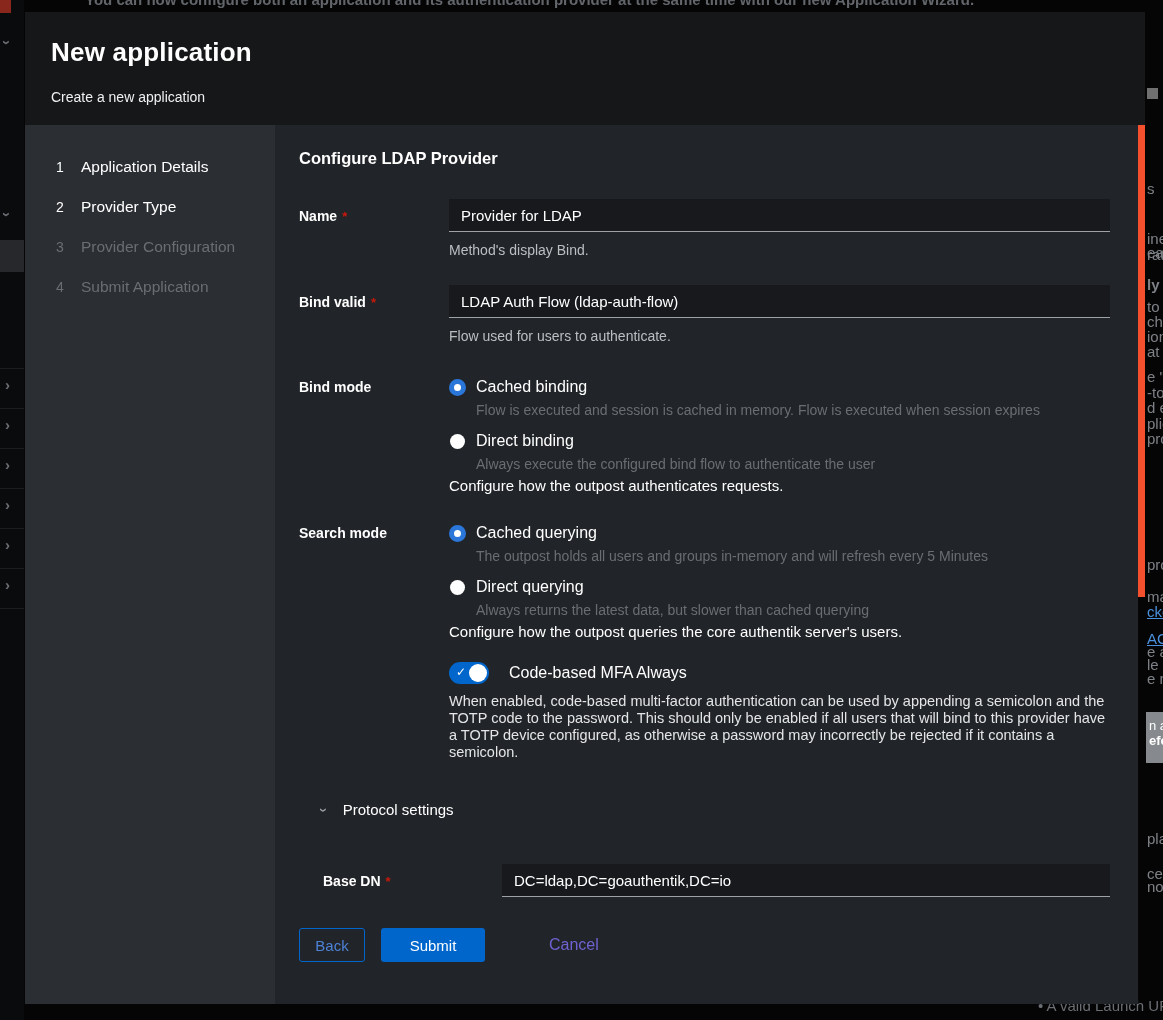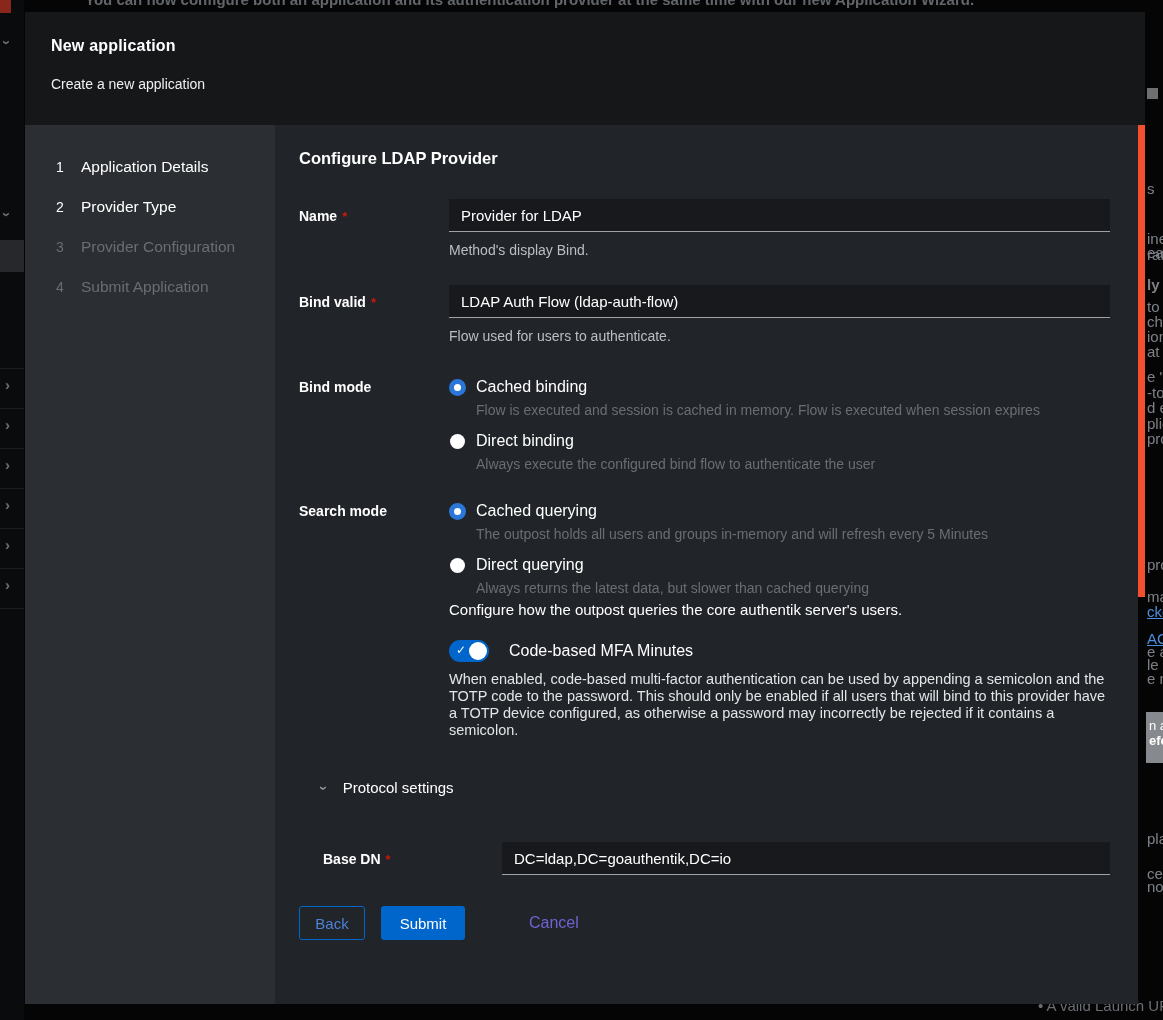--- a/index.html
+++ b/index.html
@@ -33,21 +33,21 @@
     position:absolute; left:1146px; top:712px; width:17px; height:51px; z-index:1;
     background:#86898d; color:#fff; font-size:13px; padding:6px 0 0 3px; line-height:15px;
     white-space:nowrap; overflow:visible;
   }
   .edge-box .b { font-weight:700; }
   .bg-bullet { position:absolute; left:1038px; top:997px; z-index:1; font-size:15px; color:#6a6e73; white-space:nowrap; }
 
   
   .modal { position:absolute; left:25px; top:12px; width:1113px; height:992px; z-index:2; display:flex; flex-direction:column; }
   .modal-header { width:1120px; height:113px; background:#161719; padding:25px 0 0 26px; flex:none; }
-  .modal-title { font-size:16px; font-weight:700; letter-spacing:.2px; }
+  .modal-title { font-size:26px; font-weight:700; letter-spacing:.2px; }
   .modal-subtitle { margin-top:21px; font-size:14px; color:#f0f0f0; }
   .modal-body { flex:1; display:flex; width:1113px; }
 
   
   .steps { width:250px; background:#2b2e33; padding-top:24px; flex:none; }
   .step { display:flex; align-items:baseline; padding:9px 0 9px 31px; margin-bottom:4px; font-size:15.5px; cursor:pointer; }
   .step .num { width:25px; font-size:14px; }
   .step.on   { color:#fff; }
   .step.off  { color:#6a6e73; cursor:default; }
 
@@ -91,21 +91,21 @@
   .proto-head { display:flex; align-items:center; gap:16px; margin:0 0 46px 23px; cursor:pointer; }
   .proto-chev { color:#9a9da0; font-size:14px; font-weight:700; transform:rotate(90deg); display:inline-block; }
   .proto-label { font-size:15px; color:#fff; }
 
   .frow.sub { grid-template-columns:203px 1fr; }
   .frow.sub .flabel { padding-left:24px; }
 
   .footer { display:flex; align-items:center; margin-top:31px; }
   .btn { height:34px; border-radius:3px; font-size:15px; font-family:inherit; cursor:pointer; }
   .btn-back { width:66px; background:transparent; border:1px solid #0066cc; color:#4d82d6; margin-right:16px; }
-  .btn-submit { width:84px; background:#0166cc; border:none; color:#fff; }
+  .btn-submit { width:104px; background:#0166cc; border:none; color:#fff; }
   .link-cancel { margin-left:64px; font-size:16px; color:#6f63d2; text-decoration:none; cursor:pointer; }
 </style>
 </head>
 <body>
 
 <div class="banner-text">You can now configure both an application and its authentication provider at the same time with our new Application Wizard.</div>
 
 <div class="left-strip">
   <div class="brand-block"></div>
   <span class="strip-chev down" style="top:34px;">›</span>
@@ -217,20 +217,21 @@
           <div class="radio-line">
             <span class="radio sel"></span>
             <span>Cached binding</span>
           </div>
           <div class="radio-desc">Flow is executed and session is cached in memory. Flow is executed when session expires</div>
           <div class="radio-line">
             <span class="radio unsel"></span>
             <span>Direct binding</span>
           </div>
           <div class="radio-desc" style="margin-bottom:0;">Always execute the configured bind flow to authenticate the user</div>
+          <div class="group-help">Configure how the outpost authenticates requests.</div>
         </div>
       </div>
 
       <div class="frow mb-srch">
         <div class="flabel toplab">Search mode</div>
         <div>
           <div class="radio-line">
             <span class="radio sel"></span>
             <span>Cached querying</span>
           </div>
@@ -245,21 +246,21 @@
       </div>
 
       <div class="frow mb-mfa">
         <div></div>
         <div>
           <div class="toggle-line">
             <span class="toggle">
               <span class="tick">✓</span>
               <span class="knob"></span>
             </span>
-            <span class="toggle-label">Code-based MFA Minutes</span>
+            <span class="toggle-label">Code-based MFA Always</span>
           </div>
           <div class="mfa-para">When enabled, code-based multi-factor authentication can be used by appending a semicolon and the TOTP code to the password. This should only be enabled if all users that will bind to this provider have a TOTP device configured, as otherwise a password may incorrectly be rejected if it contains a semicolon.</div>
         </div>
       </div>
 
       <div class="proto-head">
         <span class="proto-chev">›</span>
         <span class="proto-label">Protocol settings</span>
       </div>
 

